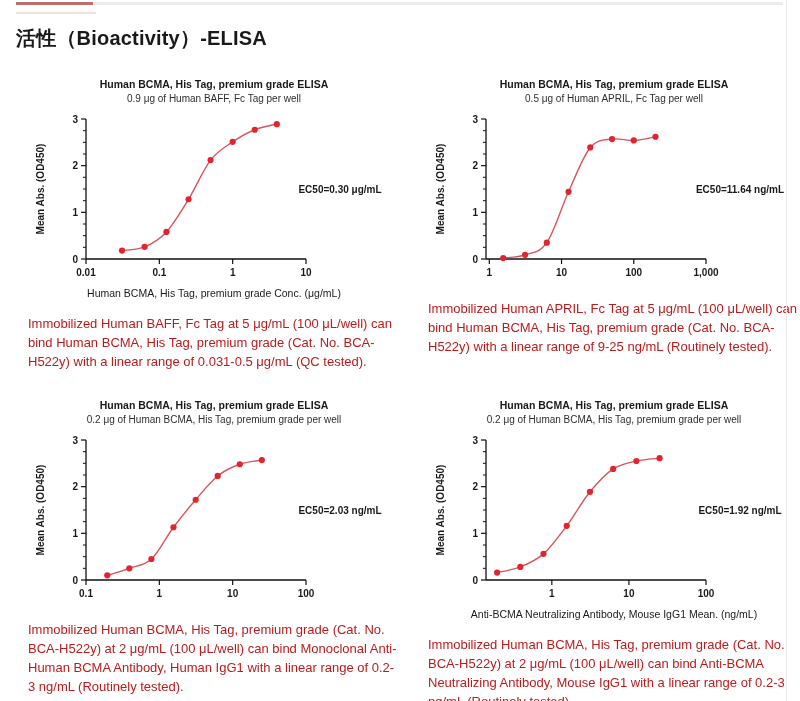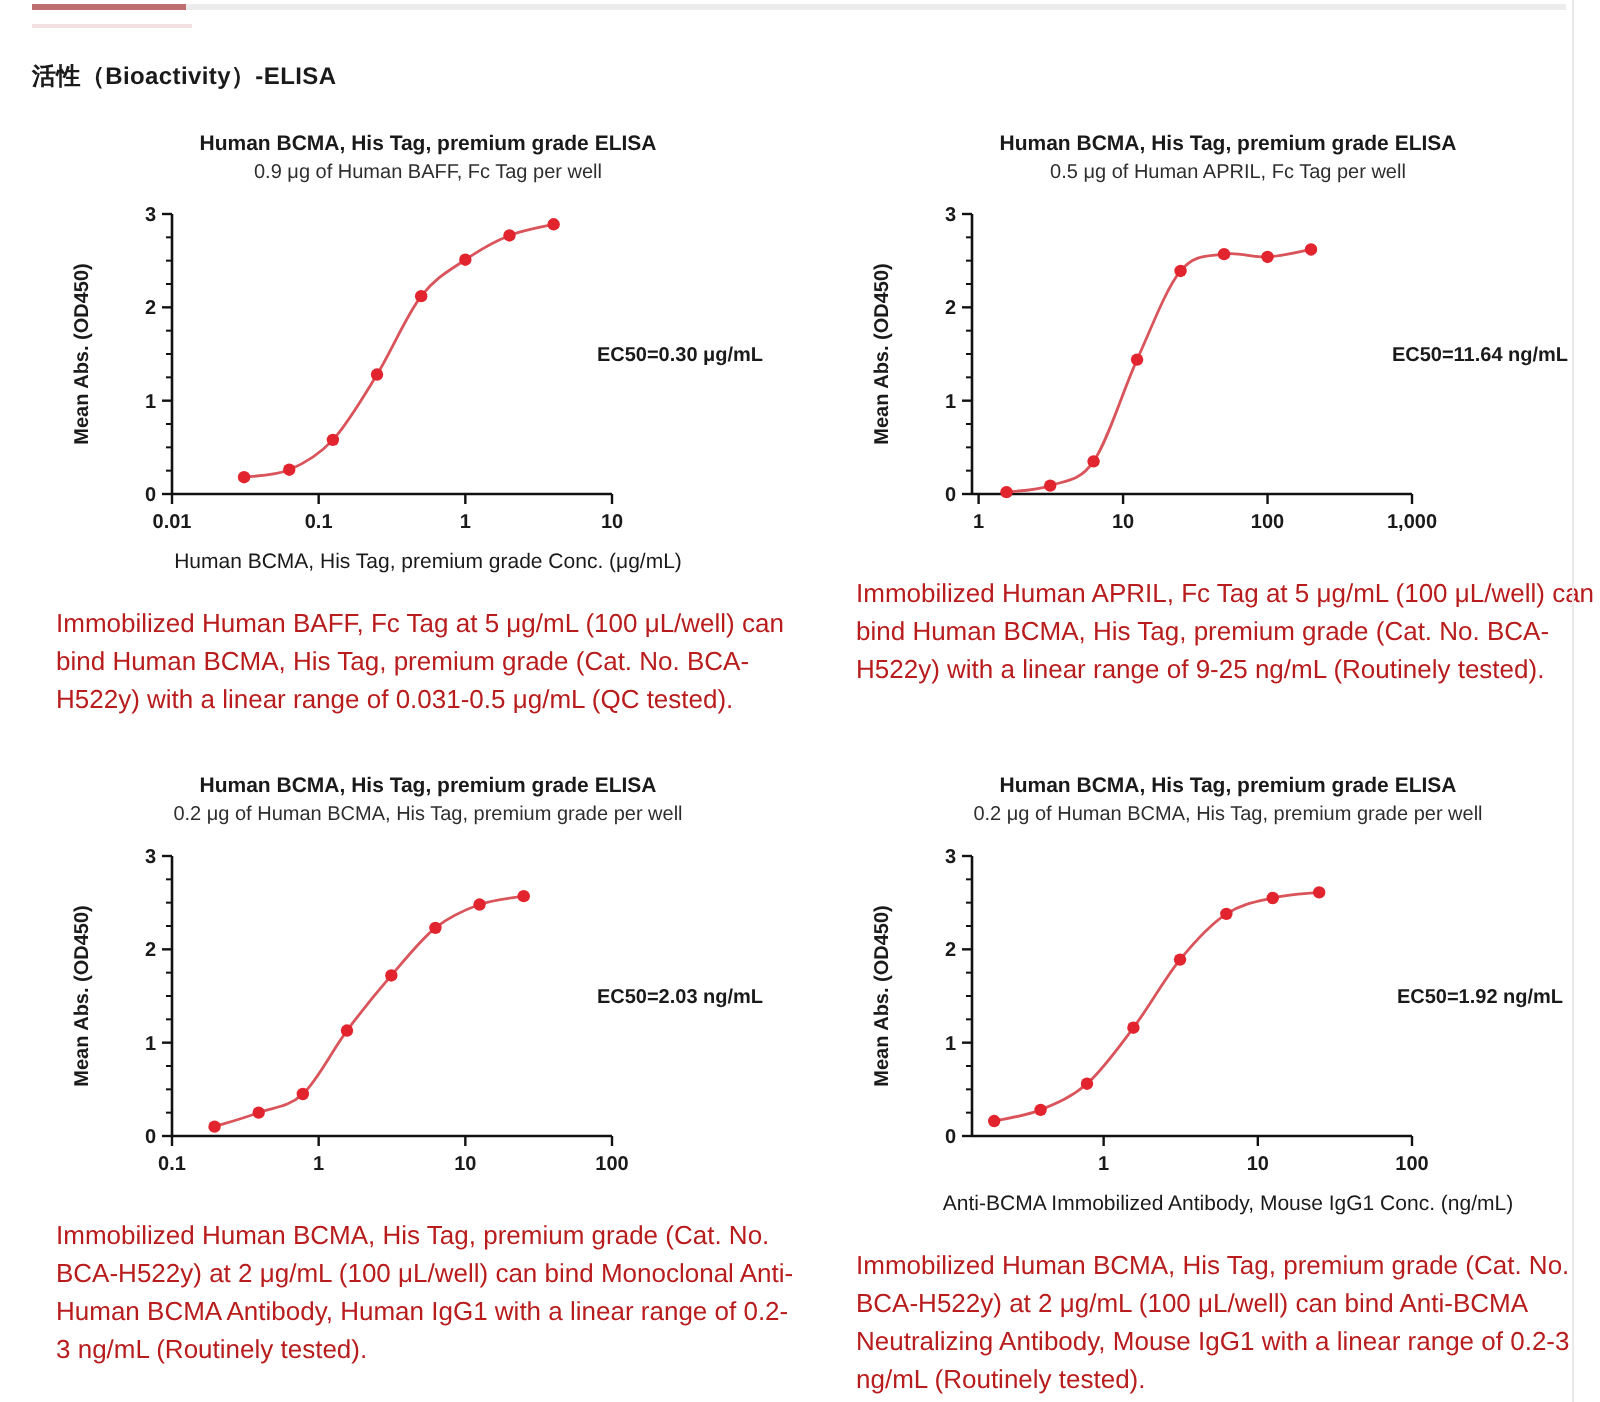--- a/index.html
+++ b/index.html
@@ -1,21 +1,21 @@
 <!DOCTYPE html>
 <html><head>
 <meta charset="utf-8">
 <style>
   html,body{margin:0;padding:0;width:800px;height:701px;background:#ffffff;
     font-family:"Liberation Sans","DejaVu Sans",sans-serif;position:relative;overflow:hidden;}
   .top-rule{position:absolute;top:2px;left:16px;width:767px;height:3px;background:#ececec;}
   .top-rule-active{position:absolute;left:0;top:0;width:77px;height:3px;background:#bd6e6e;}
   .top-rule-faint{position:absolute;top:12px;left:16px;width:80px;height:2px;background:#f2e1e1;}
   .right-edge{position:absolute;top:0;left:786px;width:1px;height:701px;background:#e9e9e9;}
-  h1.page-title{margin:28px 16px 18px 16px;font-size:12px;line-height:20px;
+  h1.page-title{margin:28px 16px 30px 16px;font-size:20px;line-height:20px;
     font-weight:bold;color:#1a1a1a;letter-spacing:0.2px;}
   .grid{display:grid;grid-template-columns:1fr 1fr;column-gap:28px;row-gap:22px;padding:0 28px;gap:28px;}
   .cell{width:372px;}
   figure.chart{margin:0;padding:0;}
   .chart-title{font-size:10.5px;font-weight:bold;text-align:center;color:#1a1a1a;line-height:13px;}
   .chart-subtitle{font-size:10px;font-weight:normal;text-align:center;color:#2e2e2e;line-height:12px;margin-top:2px;}
   .chart-xlabel{font-size:10.5px;font-weight:normal;text-align:center;color:#1a1a1a;line-height:13px;margin-top:2px;}
   svg.plot{display:block;margin-top:2px;}
   p.desc{font-size:13px;line-height:19px;color:#b91c1c;margin:14px 0 0 0;max-width:372px;}
 </style>
@@ -212,18 +212,18 @@
           <circle cx="69.09350631224468" cy="144.53333333333333" r="3.1" fill="#e2242e"></circle>
           <circle cx="92.29938235504571" cy="138.93333333333334" r="3.1" fill="#e2242e"></circle>
           <circle cx="115.50525839784673" cy="125.86666666666666" r="3.1" fill="#e2242e"></circle>
           <circle cx="138.71113444064775" cy="97.86666666666667" r="3.1" fill="#e2242e"></circle>
           <circle cx="162.02414338218546" cy="63.80000000000001" r="3.1" fill="#e2242e"></circle>
           <circle cx="185.1764958287959" cy="40.93333333333334" r="3.1" fill="#e2242e"></circle>
           <circle cx="208.38237187159694" cy="33" r="3.1" fill="#e2242e"></circle>
           <circle cx="231.58824791439798" cy="30.200000000000003" r="3.1" fill="#e2242e"></circle>
           <text x="312" y="85.5" font-family="&quot;Liberation Sans&quot;,&quot;DejaVu Sans&quot;,sans-serif" font-size="10" font-weight="bold" fill="#1a1a1a" text-anchor="middle">EC50=1.92 ng/mL</text>
         </svg>
-      <div class="chart-xlabel">Anti-BCMA Immobilized Antibody, Mouse IgG1 Conc. (ng/mL)</div>
+      <div class="chart-xlabel">Anti-BCMA Neutralizing Antibody, Mouse IgG1 Mean. (ng/mL)</div>
     </figure>
     <p class="desc">Immobilized Human BCMA, His Tag, premium grade (Cat. No. BCA-H522y) at 2 μg/mL (100 μL/well) can bind Anti-BCMA Neutralizing Antibody, Mouse IgG1 with a linear range of 0.2-3 ng/mL (Routinely tested).</p>
   </section>
 
 </div>
 
 </body></html>

